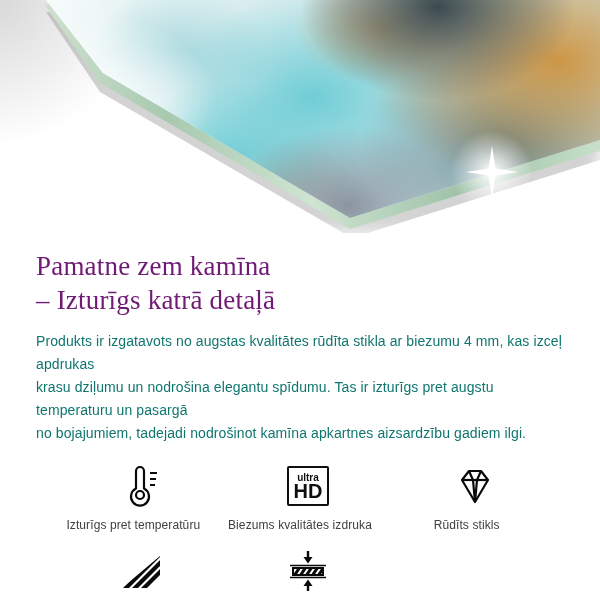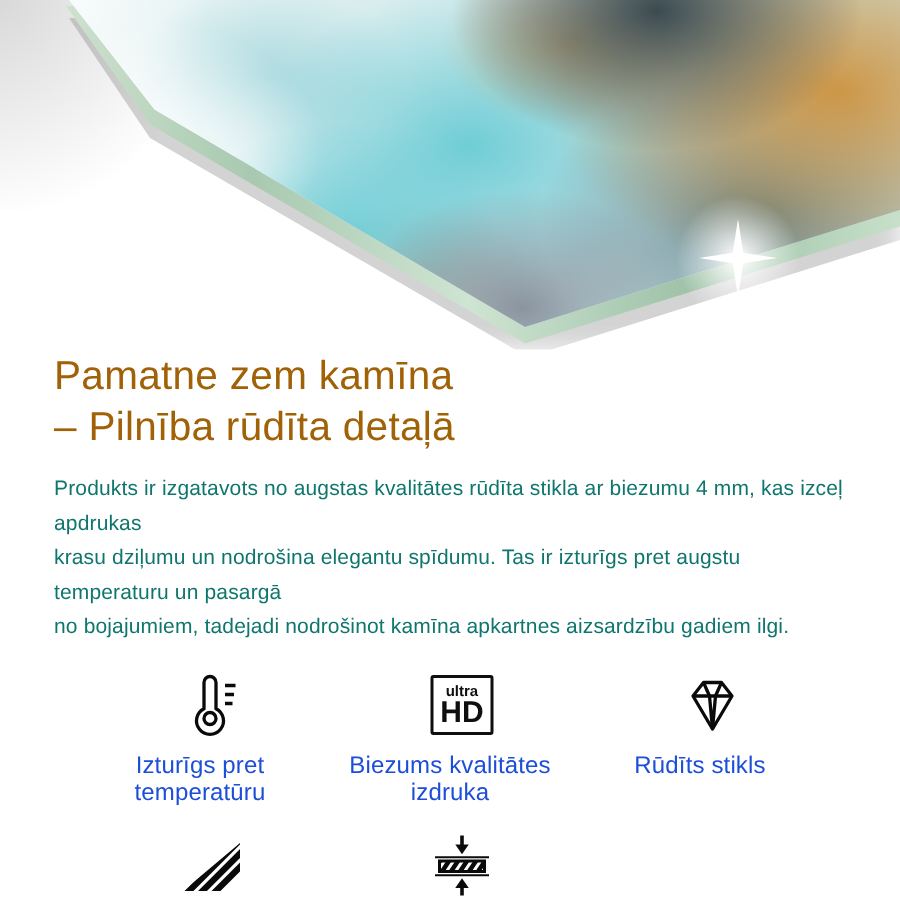--- a/index.html
+++ b/index.html
@@ -30,30 +30,30 @@
       radial-gradient(ellipse 150px 110px at 38% 68%, rgba(94,200,210,.80), rgba(94,200,210,0) 70%),
       radial-gradient(ellipse 130px 90px at 30% 22%, rgba(167,216,222,.90), rgba(167,216,222,0) 70%),
       radial-gradient(ellipse 100px 70px at 47% 78%, rgba(186,150,120,.50), rgba(186,150,120,0) 70%),
       linear-gradient(120deg,#f2f8f8 0%,#d9edee 35%,#c9e6e9 60%,#d4ebec 100%);}
   .sparkle-glow{position:absolute;left:447px;top:127px;width:90px;height:90px;
     background:radial-gradient(circle, rgba(255,255,255,1) 0%, rgba(255,255,255,0) 65%);}
   .sparkle{position:absolute;left:464px;top:144px;width:56px;height:56px;}
 
   
   .content{padding:0 36px;}
-  .title{margin:0 0 0;font-family:Liberation Sans, sans-serif;
-    font-weight:500;font-size:27px;line-height:34px;color:#a16207;letter-spacing:.2px;}
+  .title{margin:16px 0 0;font-family:Liberation Serif, serif;
+    font-weight:500;font-size:27px;line-height:34px;color:#701a75;letter-spacing:.2px;}
   .title span{display:block;}
   .desc{margin:13px 0 0;font-size:14px;line-height:23px;color:#0f766e;letter-spacing:.1px;}
 
   
   .features{display:grid;grid-template-columns:repeat(3,1fr);row-gap:16px;margin-top:18px;padding:0 14px;}
   .feature{display:flex;flex-direction:column;align-items:center;text-align:center;}
   .f-icon{height:46px;display:flex;align-items:center;justify-content:center;margin-left:16px;}
-  .f-label{margin-top:9px;font-size:16px;color:#1d4ed8;letter-spacing:.1px;}
+  .f-label{margin-top:9px;font-size:12px;color:#404040;letter-spacing:.1px;}
   .uhd-box{width:38px;height:36px;border:2.5px solid #0f0f0f;border-radius:2px;
     display:flex;flex-direction:column;align-items:center;justify-content:center;}
   .uhd-top{font-size:10px;font-weight:700;line-height:10px;color:#0f0f0f;}
   .uhd-bottom{font-size:20px;font-weight:800;line-height:16px;color:#0f0f0f;}
   svg .ln{fill:none;stroke:#0a0a0a;stroke-width:2.2;stroke-linejoin:round;}
 </style>
 </head>
 <body>
 
 <div class="hero">
@@ -64,21 +64,21 @@
   <div class="sparkle-glow"></div>
   <svg class="sparkle" viewBox="0 0 56 56">
     <path d="M28 2 L31.5 24.5 L54 28 L31.5 31.5 L28 54 L24.5 31.5 L2 28 L24.5 24.5 Z" fill="#ffffff"></path>
     <path d="M28 16 L30 26 L40 28 L30 30 L28 40 L26 30 L16 28 L26 26 Z" fill="#ffffff"></path>
   </svg>
 </div>
 
 <div class="content">
   <h1 class="title">
     <span>Pamatne zem kamīna</span>
-    <span>– Pilnība rūdīta detaļā</span>
+    <span>– Izturīgs katrā detaļā</span>
   </h1>
   <p class="desc">
     <span style="display:block">Produkts ir izgatavots no augstas kvalitātes rūdīta stikla ar biezumu 4 mm, kas izceļ apdrukas</span>
     <span style="display:block">krasu dziļumu un nodrošina elegantu spīdumu. Tas ir izturīgs pret augstu temperaturu un pasargā</span>
     <span style="display:block">no bojajumiem, tadejadi nodrošinot kamīna apkartnes aizsardzību gadiem ilgi.</span>
   </p>
 
   <div class="features">
 
     <div class="feature">

